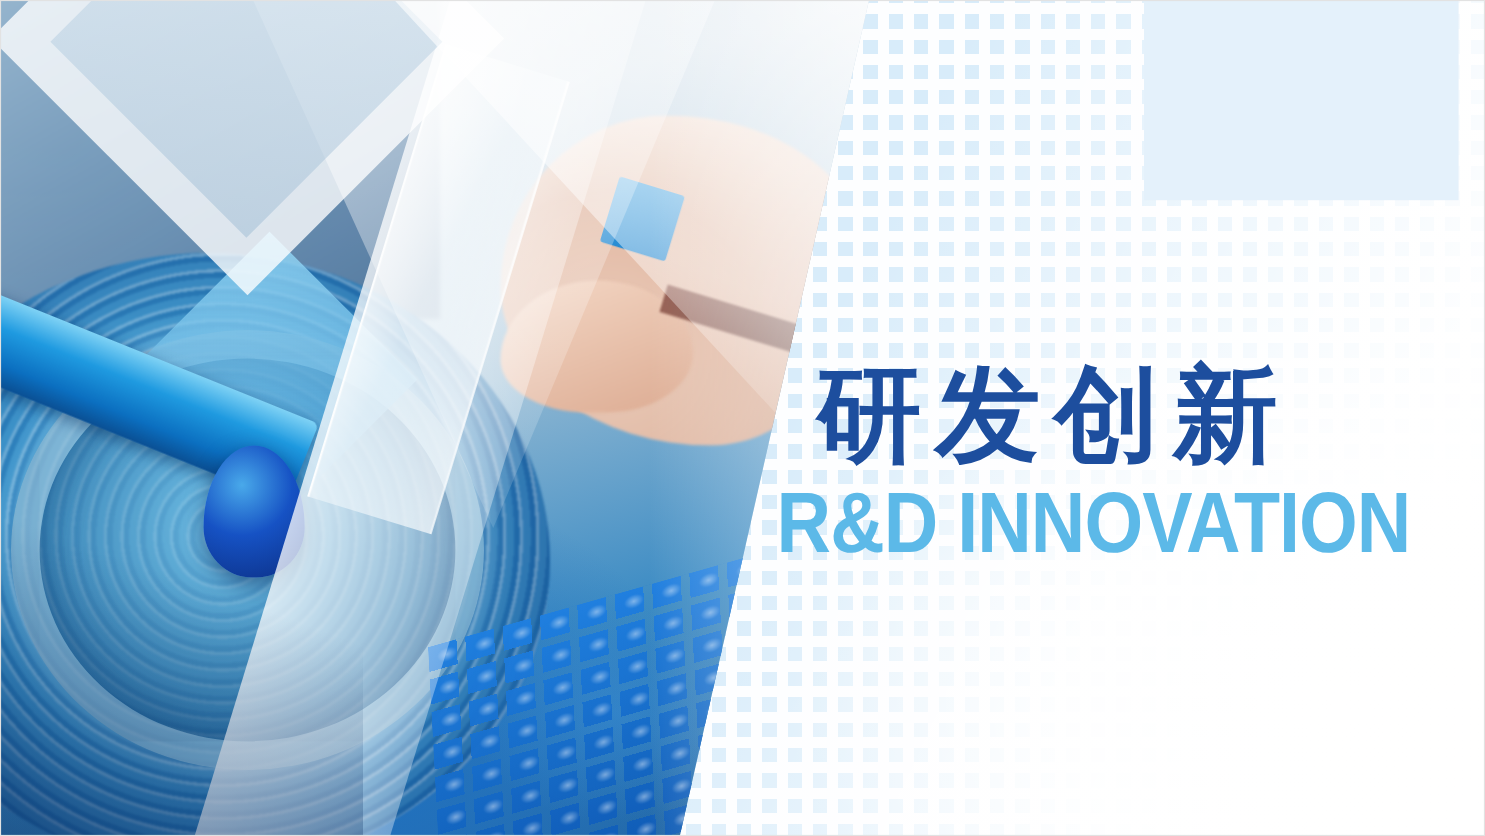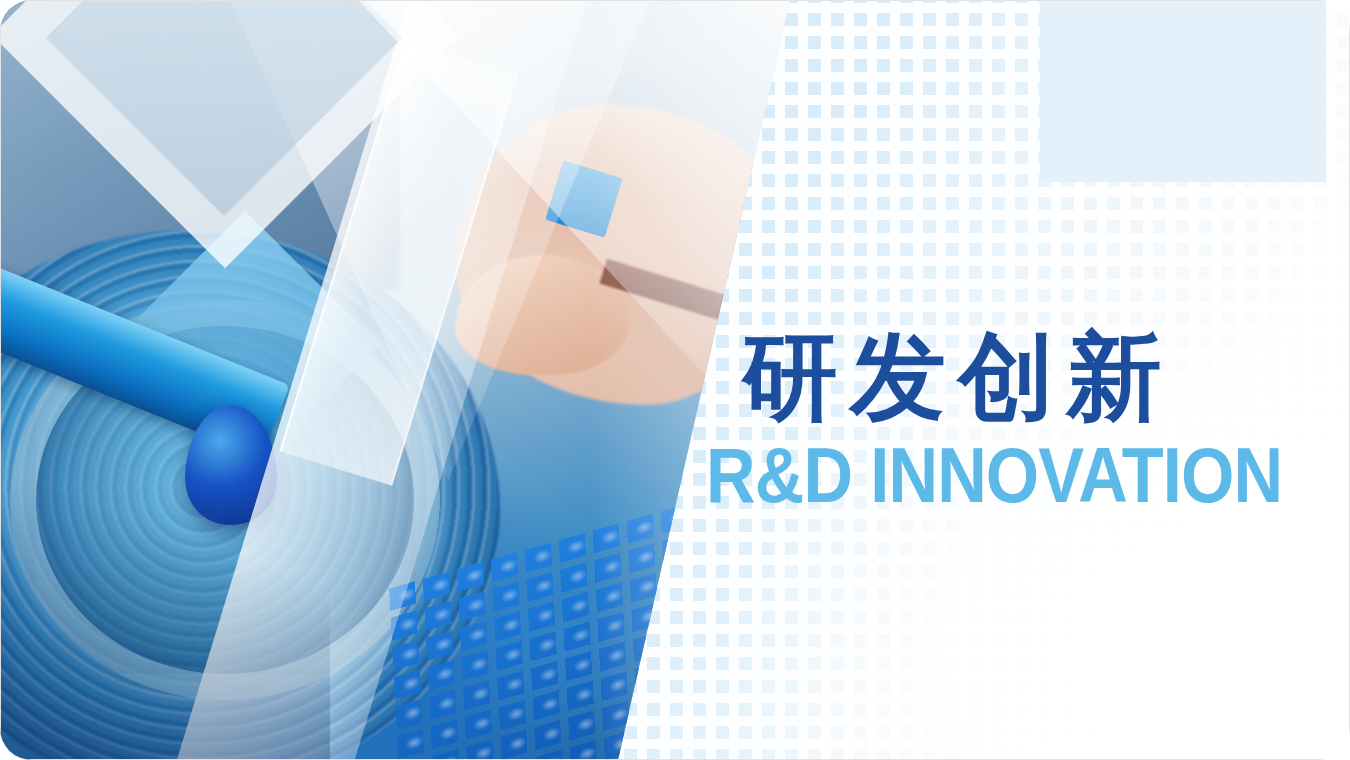--- a/index.html
+++ b/index.html
@@ -8,21 +8,20 @@
     background:#ffffff;
     font-family:"Liberation Sans", sans-serif;
     overflow:hidden;
   }
 
   #banner {
     position:relative;
     width:1350px; height:760px;
     overflow:hidden;
     background:#fdfeff;
-    border-radius:32px;
   }
   .sq-layer{
     position:absolute; top:-10px; left:555px;
     width:800px; height:780px;
     background-image:
        linear-gradient(#d8ecfa, #d8ecfa);
     background-repeat:repeat;
     background-size:23px 23px;
     
     -webkit-mask-image:

